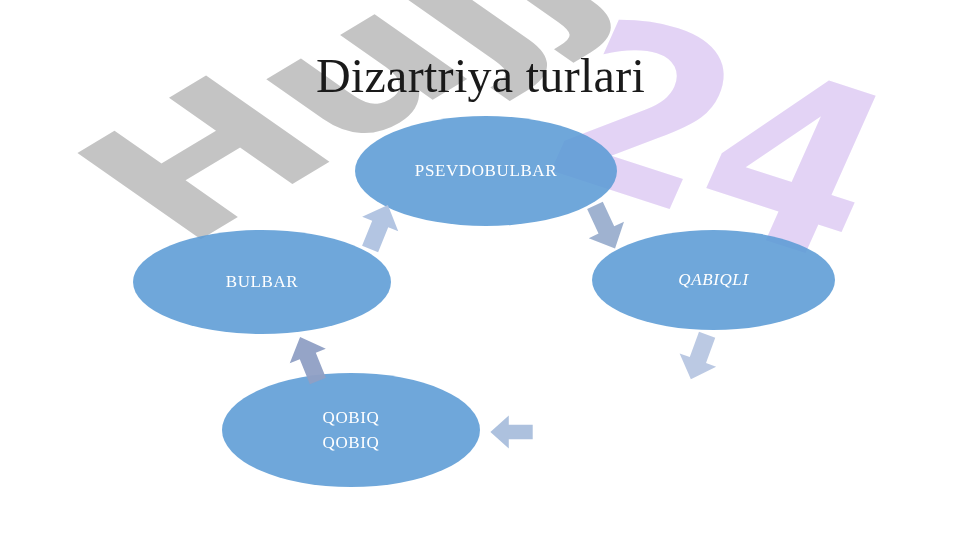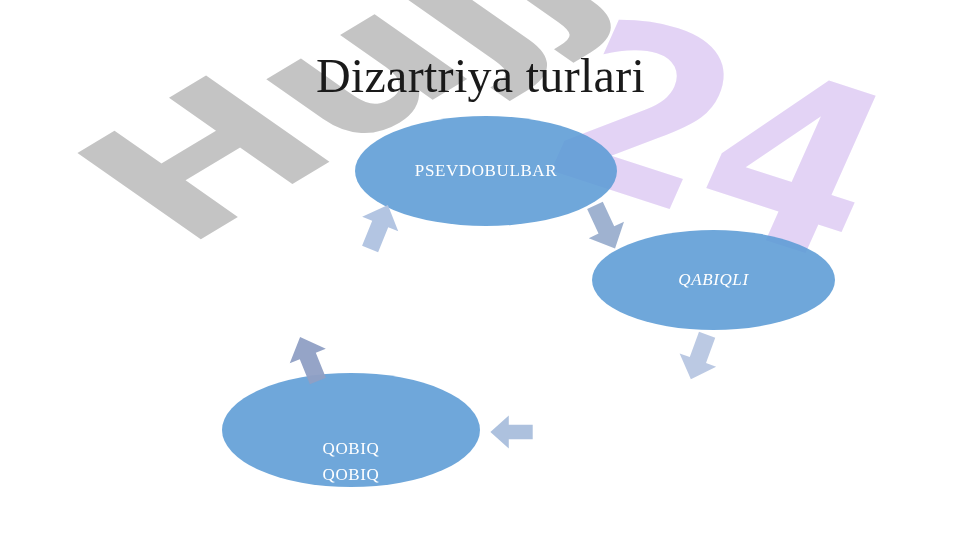--- a/index.html
+++ b/index.html
@@ -79,21 +79,21 @@
     font-size: 17px;
     letter-spacing: 0.6px;
     line-height: 1.5;
     z-index: 6;
   }
   .node-label { display: block; }
 
   #node-psevdobulbar { left: 355px; top: 116px; width: 262px; height: 110px; }
   #node-bulbar       { left: 133px; top: 230px; width: 258px; height: 104px; }
   #node-qabiqli      { left: 592px; top: 230px; width: 243px; height: 100px; font-style: italic; }
-  #node-qobiqosti    { left: 222px; top: 373px; width: 258px; height: 114px; align-items: flex-end; }
+  #node-qobiqosti    { left: 222px; top: 373px; width: 258px; height: 114px; }
   #node-miyachali    { left: 523px; top: 373px; width: 245px; height: 114px; }
 
   
   .arrow {
     position: absolute;
     z-index: 7;
   }
   #arrow-qobiqosti-bulbar   { left: 282px; top: 332px; }
   #arrow-bulbar-psevdobulbar{ left: 352px; top: 200px; }
   #arrow-psevdobulbar-qabiqli{ left: 578px; top: 200px; }
@@ -109,20 +109,23 @@
     <div class="wm-24">24</div>
     <div class="wm-hujjat">Hujjat</div>
   </div>
 
   <div class="title">Dizartriya turlari</div>
 
   <div class="node" id="node-psevdobulbar">
     <span class="node-label">PSEVDOBULBAR</span>
   </div>
 
+  <div class="node" id="node-bulbar">
+    <span class="node-label">BULBAR</span>
+  </div>
 
   <div class="node" id="node-qabiqli">
     <span class="node-label">QABIQLI</span>
   </div>
 
   <div class="node" id="node-qobiqosti">
     <span>
       <span class="node-label">QOBIQ</span>
       <span class="node-label">QOBIQ</span>
     </span>

